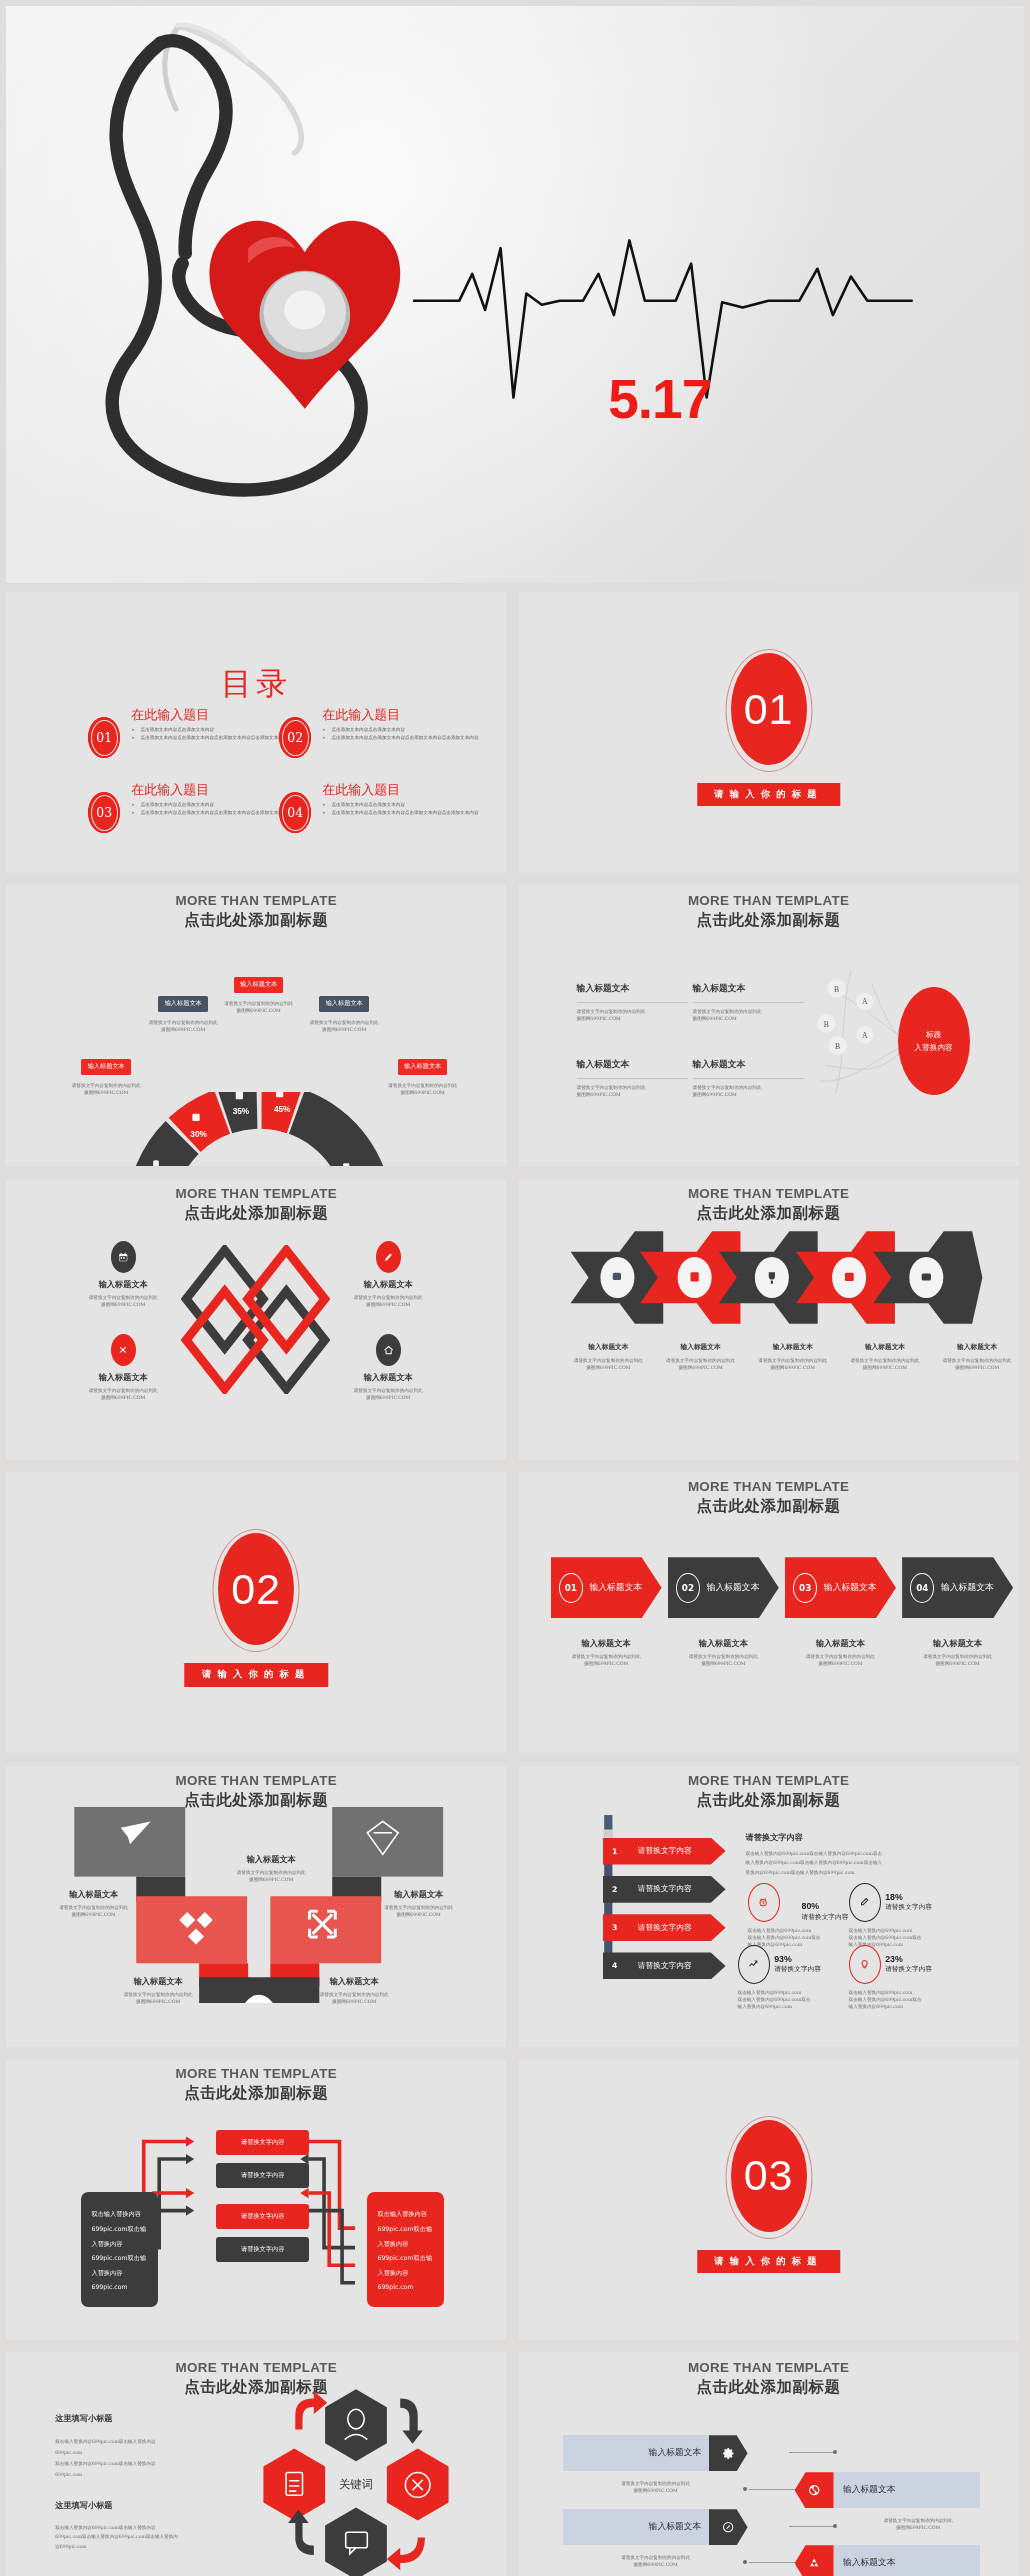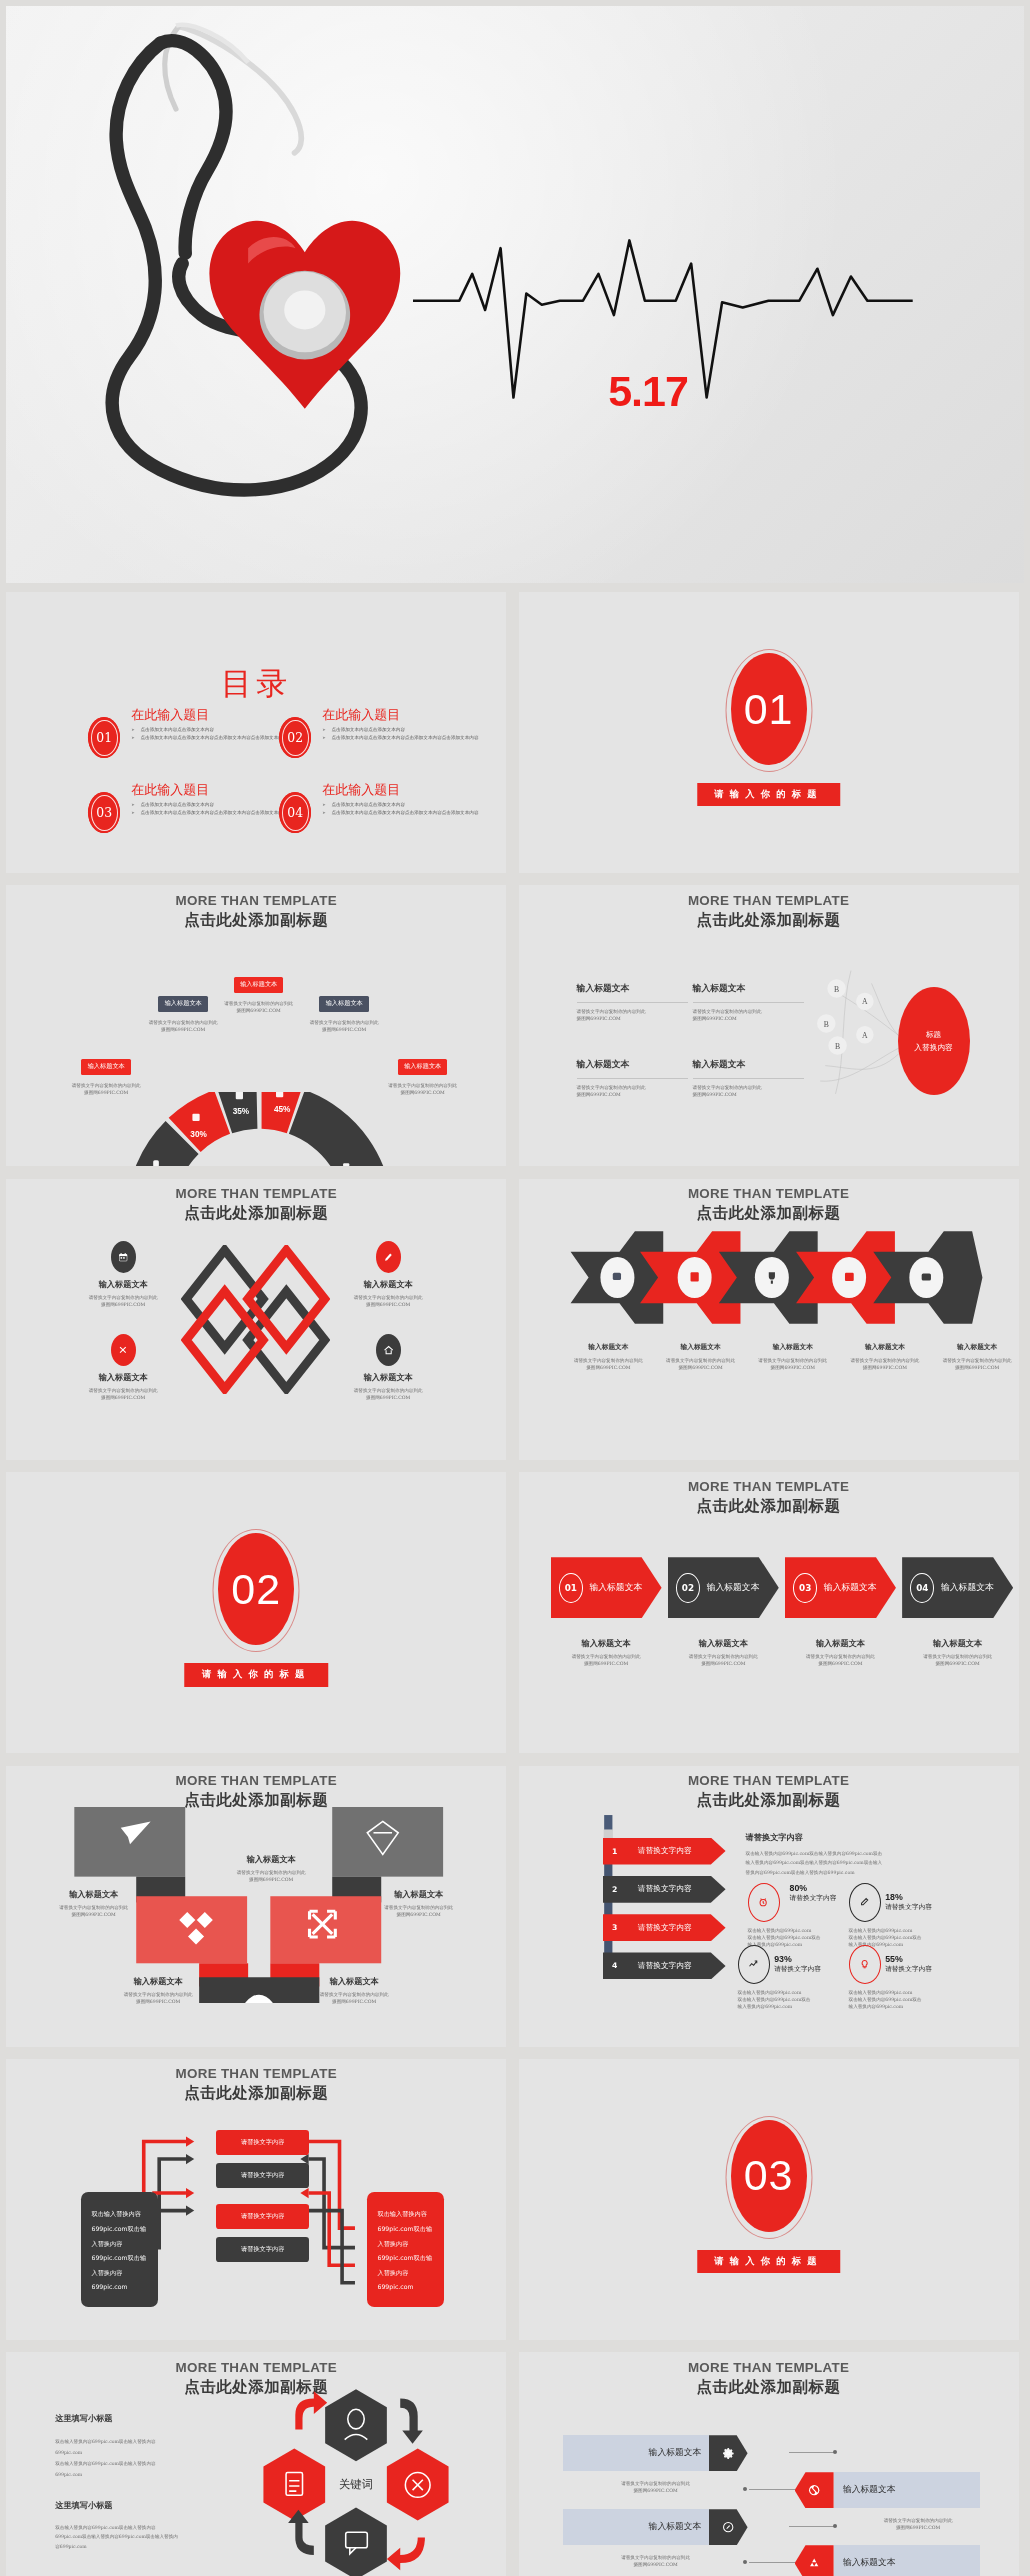--- a/index.html
+++ b/index.html
@@ -18,21 +18,21 @@
     background:linear-gradient(135deg,#f2f2f2 0%,#e9e9e9 45%,#dcdcdc 100%);
     overflow:hidden;
   }
   .cover .vign{
     position:absolute; inset:0;
     background:radial-gradient(circle at 36% 30%, rgba(255,255,255,.75), rgba(215,215,215,0) 62%);
   }
   .cover svg.art{ position:absolute; left:0; top:0; }
   .cover-date{
     position:absolute; left:602px; top:361px;
-    font-size:43px; font-weight:bold; color:#ef1b17; letter-spacing:-1px;
+    font-size:55px; font-weight:bold; color:#ef1b17; letter-spacing:-1px;
     font-family:"Liberation Sans",sans-serif;
   }
 
   
   .grid{ position:absolute; left:0; top:592px; width:1030px; }
   .row{ display:flex; gap:12.4px; padding:0 6.2px 12.4px 6.2px; }
   .slide{
     width:500px; height:281px; background:#e4e4e4; position:relative; overflow:hidden;
   }
   .hdr{ position:absolute; left:0; right:0; top:7.2px; text-align:center; }
@@ -643,21 +643,21 @@
         </div>
         <div style="position:absolute;left:227px;top:66px;width:222px">
           <div class="sub" style="font-size:8.2px">请替换文字内容</div>
           <div class="tiny" style="margin-top:6.2px;line-height:2.1">
             <div>双击输入替换内容699pic.com双击输入替换内容699pic.com双击</div>
             <div>输入替换内容699pic.com双击输入替换内容699pic.com双击输入</div>
             <div>替换内容699pic.com双击输入替换内容699pic.com</div>
           </div>
         </div>
         <div style="position:absolute;left:229px;top:117px;width:106px">
-          <div style="display:flex;align-items:flex-start;gap:10px">
+          <div style="display:flex;align-items:flex-end;gap:22px">
             <div class="pct-ring" style="border-color:#e8251f">
               <svg width="10.3" height="10.3" viewBox="0 0 20 20" fill="none" stroke="#e8251f" stroke-width="2">
                   <circle cx="10" cy="11" r="6"></circle>
                   <path d="M10 8 L10 11 L12 13 M5 3 L7 5 M15 3 L13 5"></path>
                 </svg>
             </div>
             <div>
               <div style="font-size:8.8px;font-weight:bold;color:#222;font-family:'Liberation Sans',sans-serif">80%</div>
               <div style="font-size:6.7px;color:#2b2b2b;font-family:'DejaVu Serif',serif;margin-top:1.5px">请替换文字内容</div>
             </div>
@@ -707,21 +707,21 @@
         </div>
         <div style="position:absolute;left:330px;top:179px;width:106px">
           <div style="display:flex;align-items:center;gap:4.6px">
             <div class="pct-ring" style="border-color:#e8251f">
               <svg width="9.3" height="10.3" viewBox="0 0 18 20" fill="none" stroke="#e8251f" stroke-width="2">
                   <path d="M9 3 a5 5 0 0 1 3 9 v3 h-6 v-3 a5 5 0 0 1 3 -9 z"></path>
                   <path d="M7 17 h4"></path>
                 </svg>
             </div>
             <div>
-              <div style="font-size:8.8px;font-weight:bold;color:#222;font-family:'Liberation Sans',sans-serif">55%</div>
+              <div style="font-size:8.8px;font-weight:bold;color:#222;font-family:'Liberation Sans',sans-serif">23%</div>
               <div style="font-size:6.7px;color:#2b2b2b;font-family:'DejaVu Serif',serif;margin-top:1.5px">请替换文字内容</div>
             </div>
           </div>
           <div class="tiny" style="margin-top:5.2px">
             <div>双击输入替换内容699pic.com</div>
             <div>双击输入替换内容699pic.com双击</div>
             <div>输入替换内容699pic.com</div>
           </div>
         </div>
       </div>

